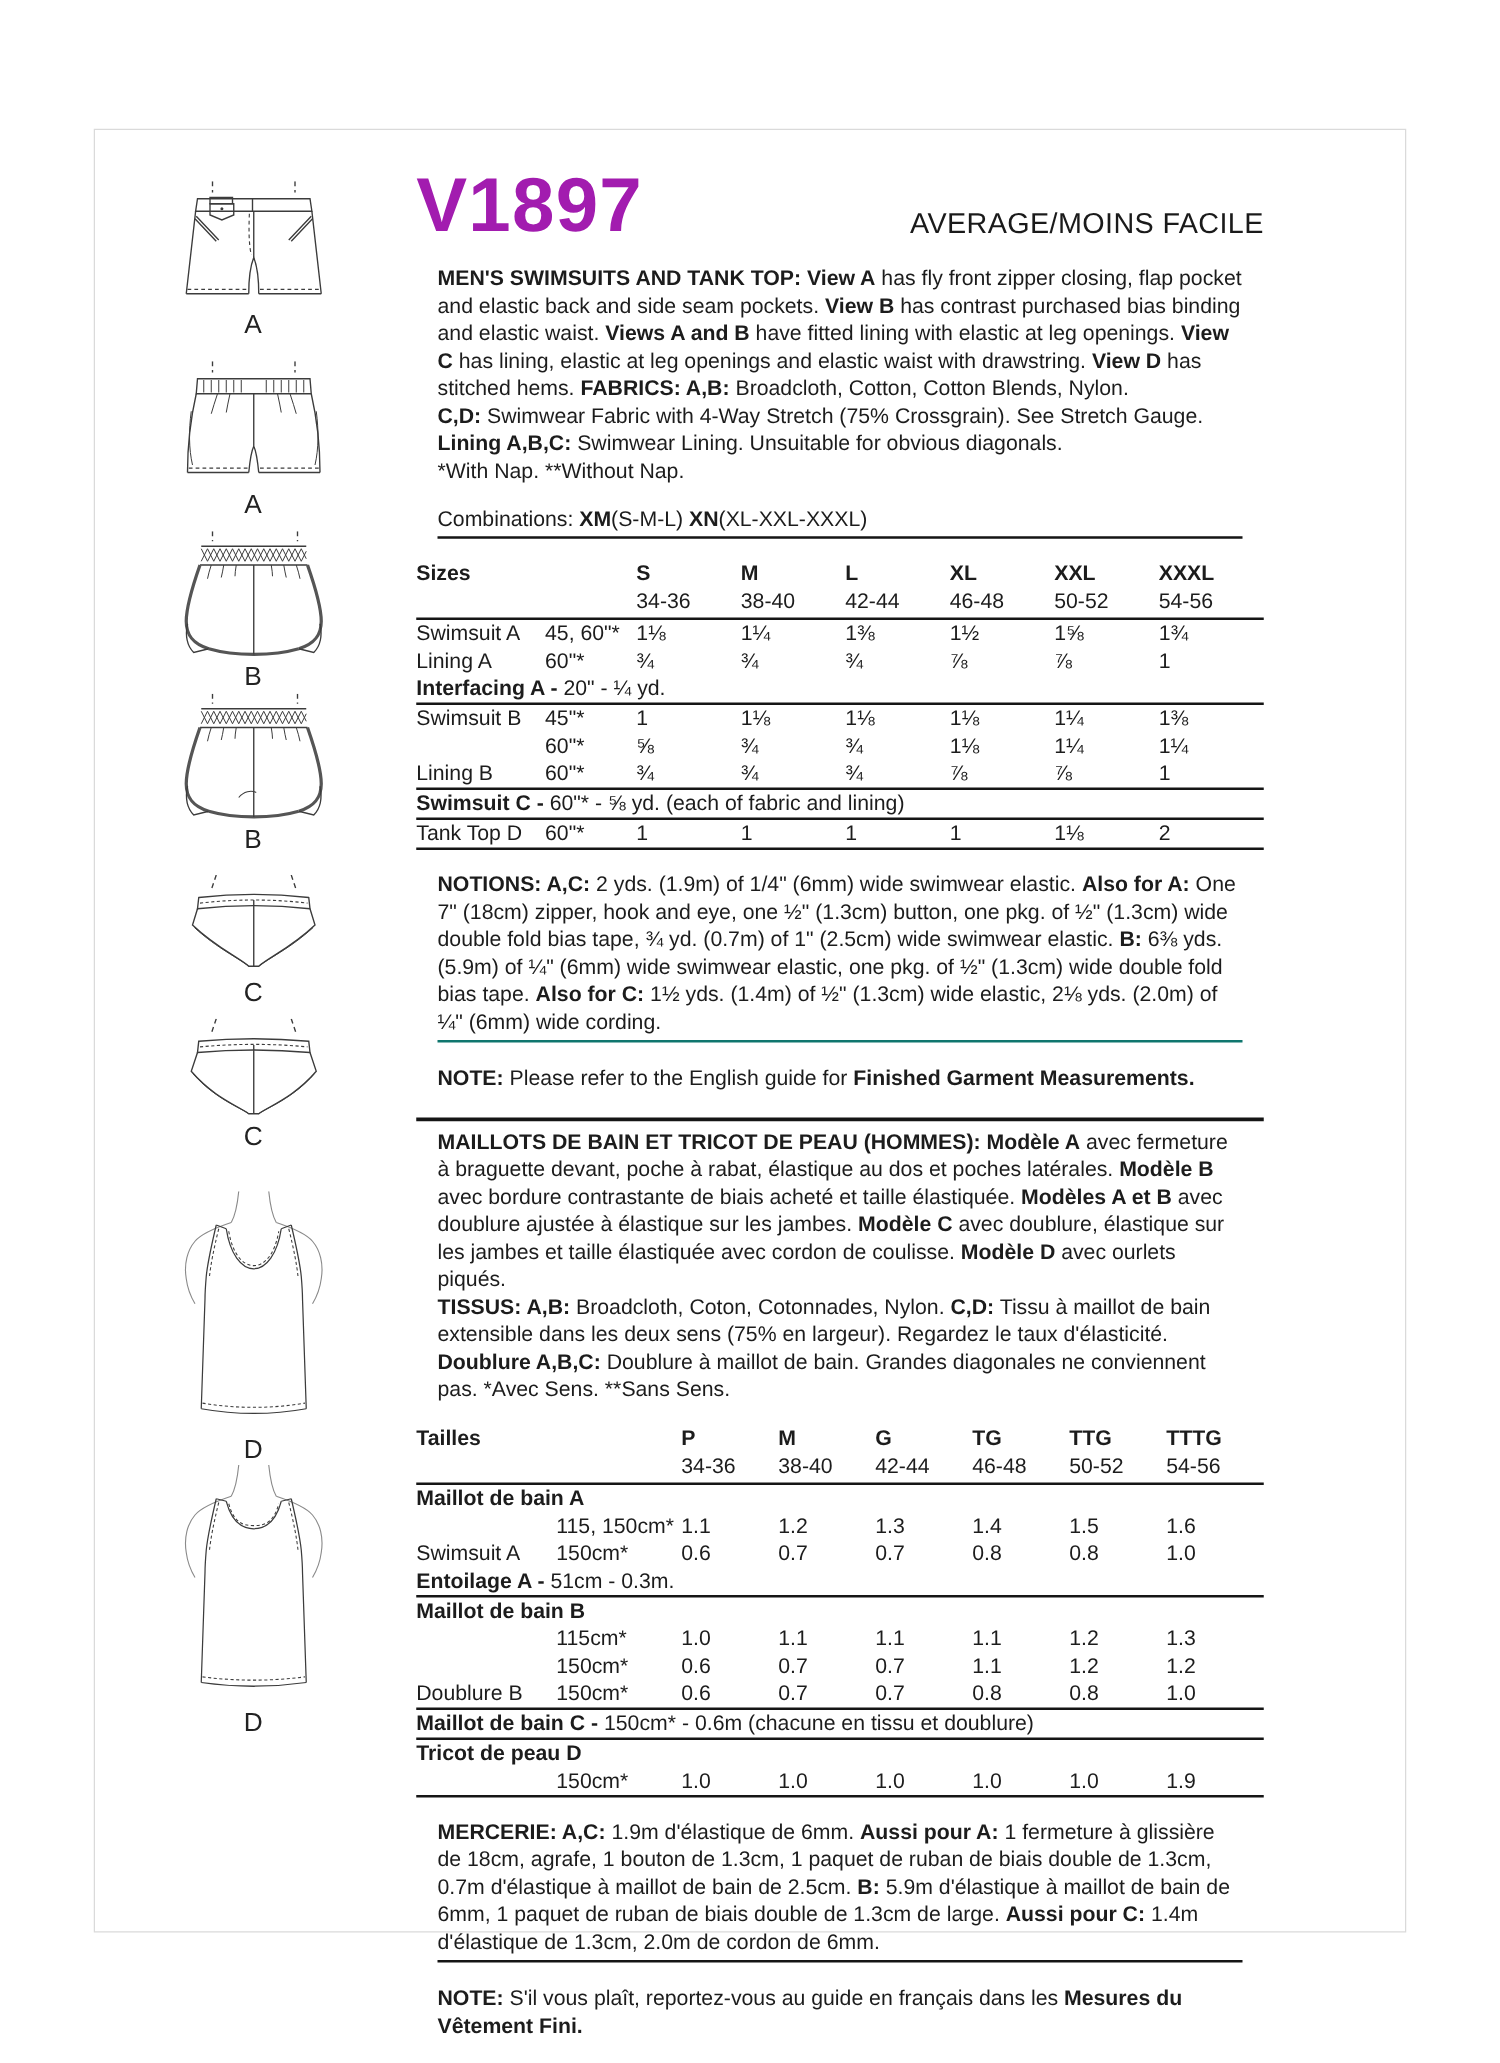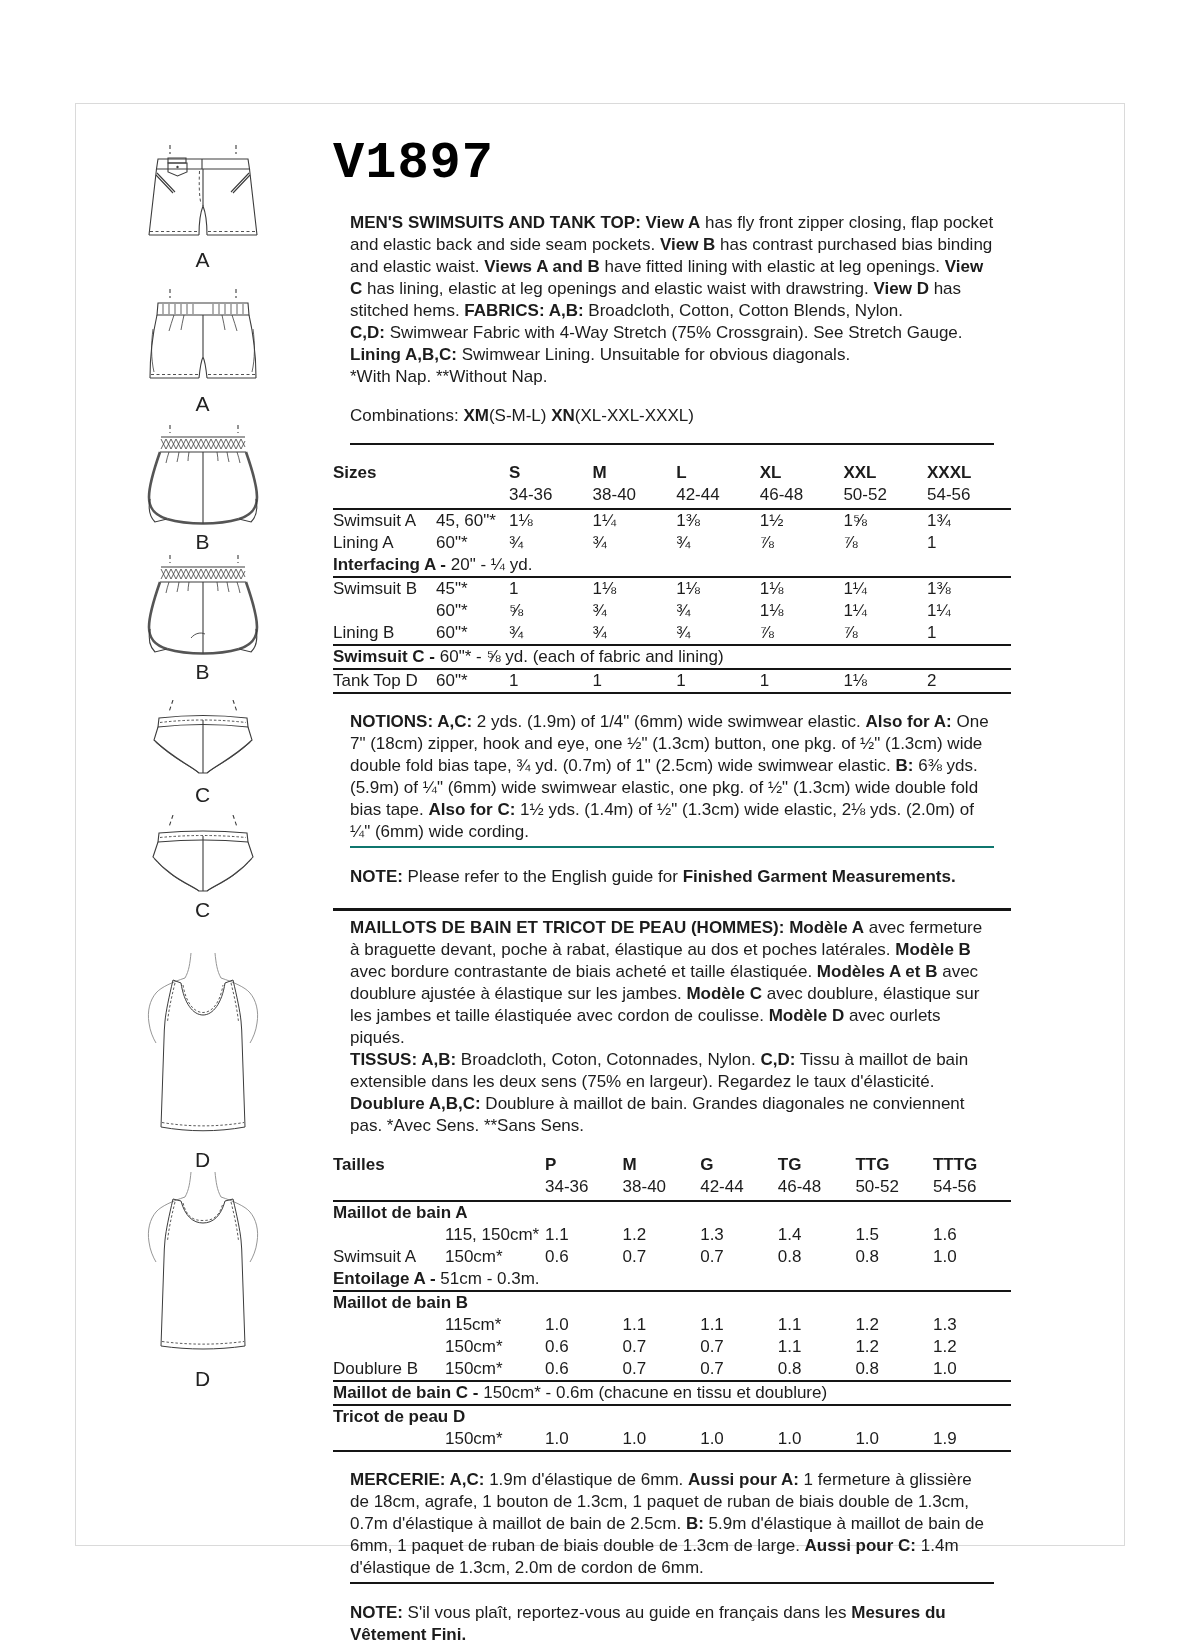--- a/index.html
+++ b/index.html
@@ -5,26 +5,26 @@
   html,body{margin:0;padding:0;background:#ffffff;}
   body{width:1200px;height:1650px;position:relative;font-family:"Liberation Sans",sans-serif;color:#1c1c1c;overflow:hidden;}
   .page-frame{position:absolute;left:75px;top:103px;width:1048px;height:1441px;border:1px solid #dadada;background:#fff;}
   
   .fig{position:absolute;text-align:center;}
   .fig svg{display:block;margin:0 auto;}
   .fig-label{font-size:21px;color:#222;margin-top:3px;letter-spacing:1px;}
   
   .content{position:absolute;left:333px;top:133px;width:678px;font-size:17px;line-height:22px;}
   .title-row{display:flex;justify-content:space-between;align-items:flex-end;margin-bottom:10px;}
-  .brand-title{font-family:Liberation Mono, monospace;font-weight:600;font-size:52px;line-height:62px;letter-spacing:1px;margin:0;color:#000000;}
+  .brand-title{font-family:Liberation Sans, sans-serif;font-weight:600;font-size:61px;line-height:62px;letter-spacing:1px;margin:0;color:#a21caf;}
   .difficulty{font-size:23px;letter-spacing:.3px;color:#1a1a1a;padding-bottom:6px;}
   p{margin:17px;}
   b{font-weight:bold;}
   .intro{margin-bottom:12px;}
-  .combinations{border-bottom:2px solid #151515;padding-bottom:16px;}
+  .combinations{border-bottom:2px solid #151515;padding-bottom:2px;}
   
   .trow{display:grid;grid-template-columns:103px 73px repeat(6,83.6px);align-items:baseline;line-height:22px;}
   .trow-fr{display:grid;grid-template-columns:112px 100px repeat(6,77.6px);align-items:baseline;line-height:22px;}
   .trow-full{line-height:22px;}
   .bb{border-bottom:2px solid #151515;}
   .pb1{padding-bottom:2px;}
   .cell{white-space:nowrap;}
   .lbl{font-weight:normal;}
   .hdr{font-weight:bold;}
   .note-line{padding:1px 0 3px 0;}
@@ -170,20 +170,21 @@
     <path d="M24,174 C52,178 80,178 108,174"></path>
     <path d="M25,169.5 C52,173 80,173 107,169.5" stroke-dasharray="2.5,2" stroke-width=".85"></path>
   </svg>
   <div class="fig-label">D</div>
 </div>
 
 <div class="content">
 
   <div class="title-row">
     <h1 class="brand-title">V1897</h1>
+    <div class="difficulty">AVERAGE/MOINS FACILE</div>
   </div>
 
   <p class="intro"><b>MEN'S SWIMSUITS AND TANK TOP: </b><b>View A</b><span> has fly front zipper closing, flap pocket and elastic back and side seam pockets. </span><b>View B</b><span> has contrast purchased bias binding and elastic waist. </span><b>Views A and B</b><span> have fitted lining with elastic at leg openings. </span><b>View C</b><span> has lining, elastic at leg openings and elastic waist with drawstring. </span><b>View D</b><span> has stitched hems. </span><b>FABRICS: A,B:</b><span> Broadcloth, Cotton, Cotton Blends, Nylon.</span><br><b>C,D:</b><span> Swimwear Fabric with 4-Way Stretch (75% Crossgrain). See Stretch Gauge.</span><br><b>Lining A,B,C:</b><span> Swimwear Lining. Unsuitable for obvious diagonals.</span><br><span>*With Nap. **Without Nap.</span></p>
 
   <p class="combinations"><span>Combinations: </span><b>XM</b><span>(S-M-L) </span><b>XN</b><span>(XL-XXL-XXXL)</span></p>
 
   <div>
     <div class="trow">
       <span class="cell hdr">Sizes</span>
         <span class="cell"></span>

